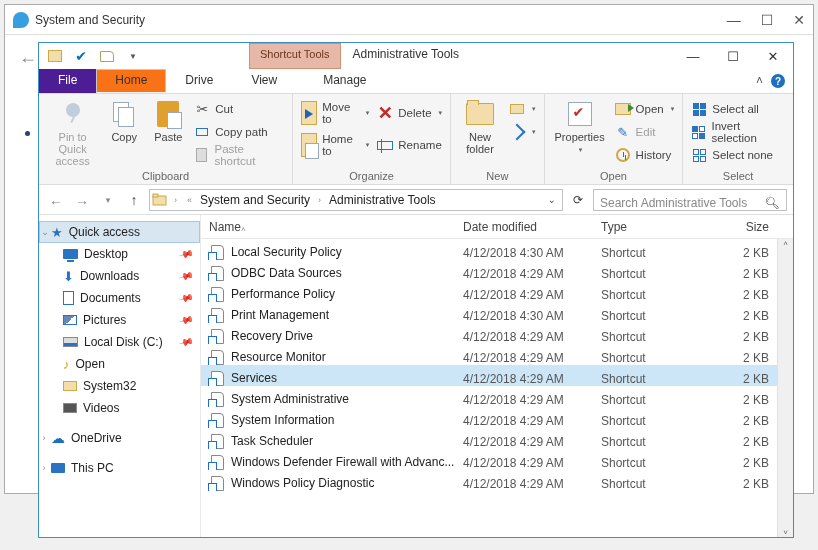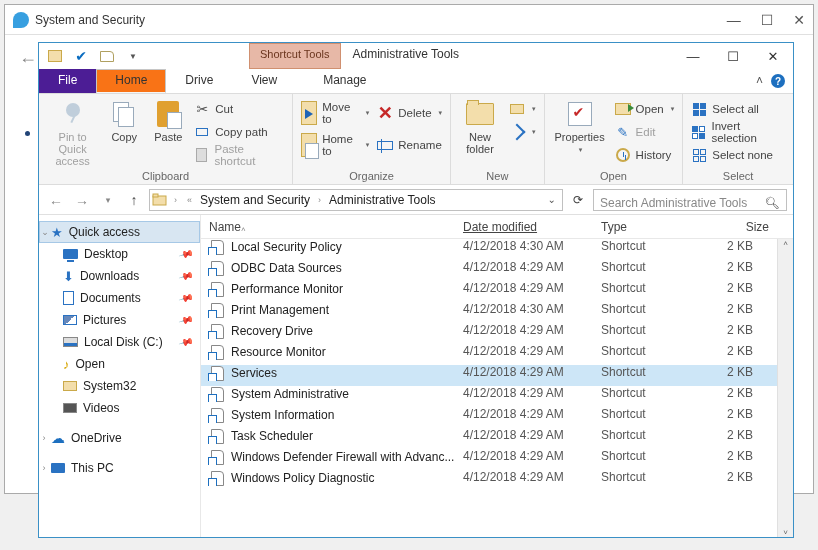--- a/index.html
+++ b/index.html
@@ -124,27 +124,27 @@
 .ni-music{ color:#d6a500; font-size:13px; }
 .ni-folder{ width:14px; height:10px; background:#f3deab; border:1px solid #caa94a; }
 .ni-video{ width:14px; height:10px; border:1px solid #888; background:#555; }
 .ni-cloud{ color:#1d6fbf; font-size:14px; }
 .ni-pc{ width:14px; height:10px; background:#2a72c2; border-radius:1px; }
 
 .filelist { flex: 1; display: flex; flex-direction: column; overflow: hidden; }
 .cols { height: 24px; display: flex; align-items: center; border-bottom: 1px solid #e8e8e8; color: #444; font-size: 12px; padding-right: 16px; }
 .col { padding: 0 8px; }
 .col.name { flex: 0 0 254px; display: flex; align-items: flex-end; }
-.col.date { flex: 0 0 138px; text-decoration: underline; }
+.col.date { flex: 0 0 138px; }
 .col.type { flex: 0 0 94px; }
 .col.size { flex: 1; text-align: right; }
 .sort-ind { font-size: 8px; color: #888; }
 
 .rows { flex: 1; overflow-y: auto; overflow-x: hidden; }
-.row { height: 21px; display: flex; align-items: flex-start; font-size: 12px; color: #222; padding-right: 16px; }
+.row { height: 21px; display: flex; align-items: flex-end; font-size: 12px; color: #222; }
 .row.selected { background: #cde6f7; }
 .row .c { padding: 0 8px; }
 .row .c.name { flex: 0 0 254px; display: flex; align-items: center; gap: 6px; white-space: nowrap; overflow: hidden; text-overflow: ellipsis; }
 .row .c.date { flex: 0 0 138px; color: #555; }
 .row .c.type { flex: 0 0 94px; color: #555; }
 .row .c.size { flex: 1; text-align: right; color: #555; }
 .file-ico { width: 16px; height: 16px; flex: none; display:flex; align-items:center; justify-content:center; }
 .shortcut-arrow { position: relative; }
 .shortcut-arrow::after{ content:""; position:absolute; left:-1px; bottom:-1px; width:7px; height:7px; background:#fff; border:1px solid #1d6fbf; }
 .fi-generic{ width:13px; height:15px; background:#fff; border:1px solid #888; border-top-right-radius:4px; }
@@ -521,21 +521,21 @@
               </div>
               <div class="c date">4/12/2018 4:29 AM</div>
               <div class="c type">Shortcut</div>
               <div class="c size">2 KB</div>
             </div>
             <div class="row">
               <div class="c name">
                 <span class="file-ico shortcut-arrow">
                   <span class="fi-generic"></span>
                 </span>
-                <span>Performance Monitor</span>
+                <span>Performance Policy</span>
               </div>
               <div class="c date">4/12/2018 4:29 AM</div>
               <div class="c type">Shortcut</div>
               <div class="c size">2 KB</div>
             </div>
             <div class="row">
               <div class="c name">
                 <span class="file-ico shortcut-arrow">
                   <span class="fi-generic"></span>
                 </span>

